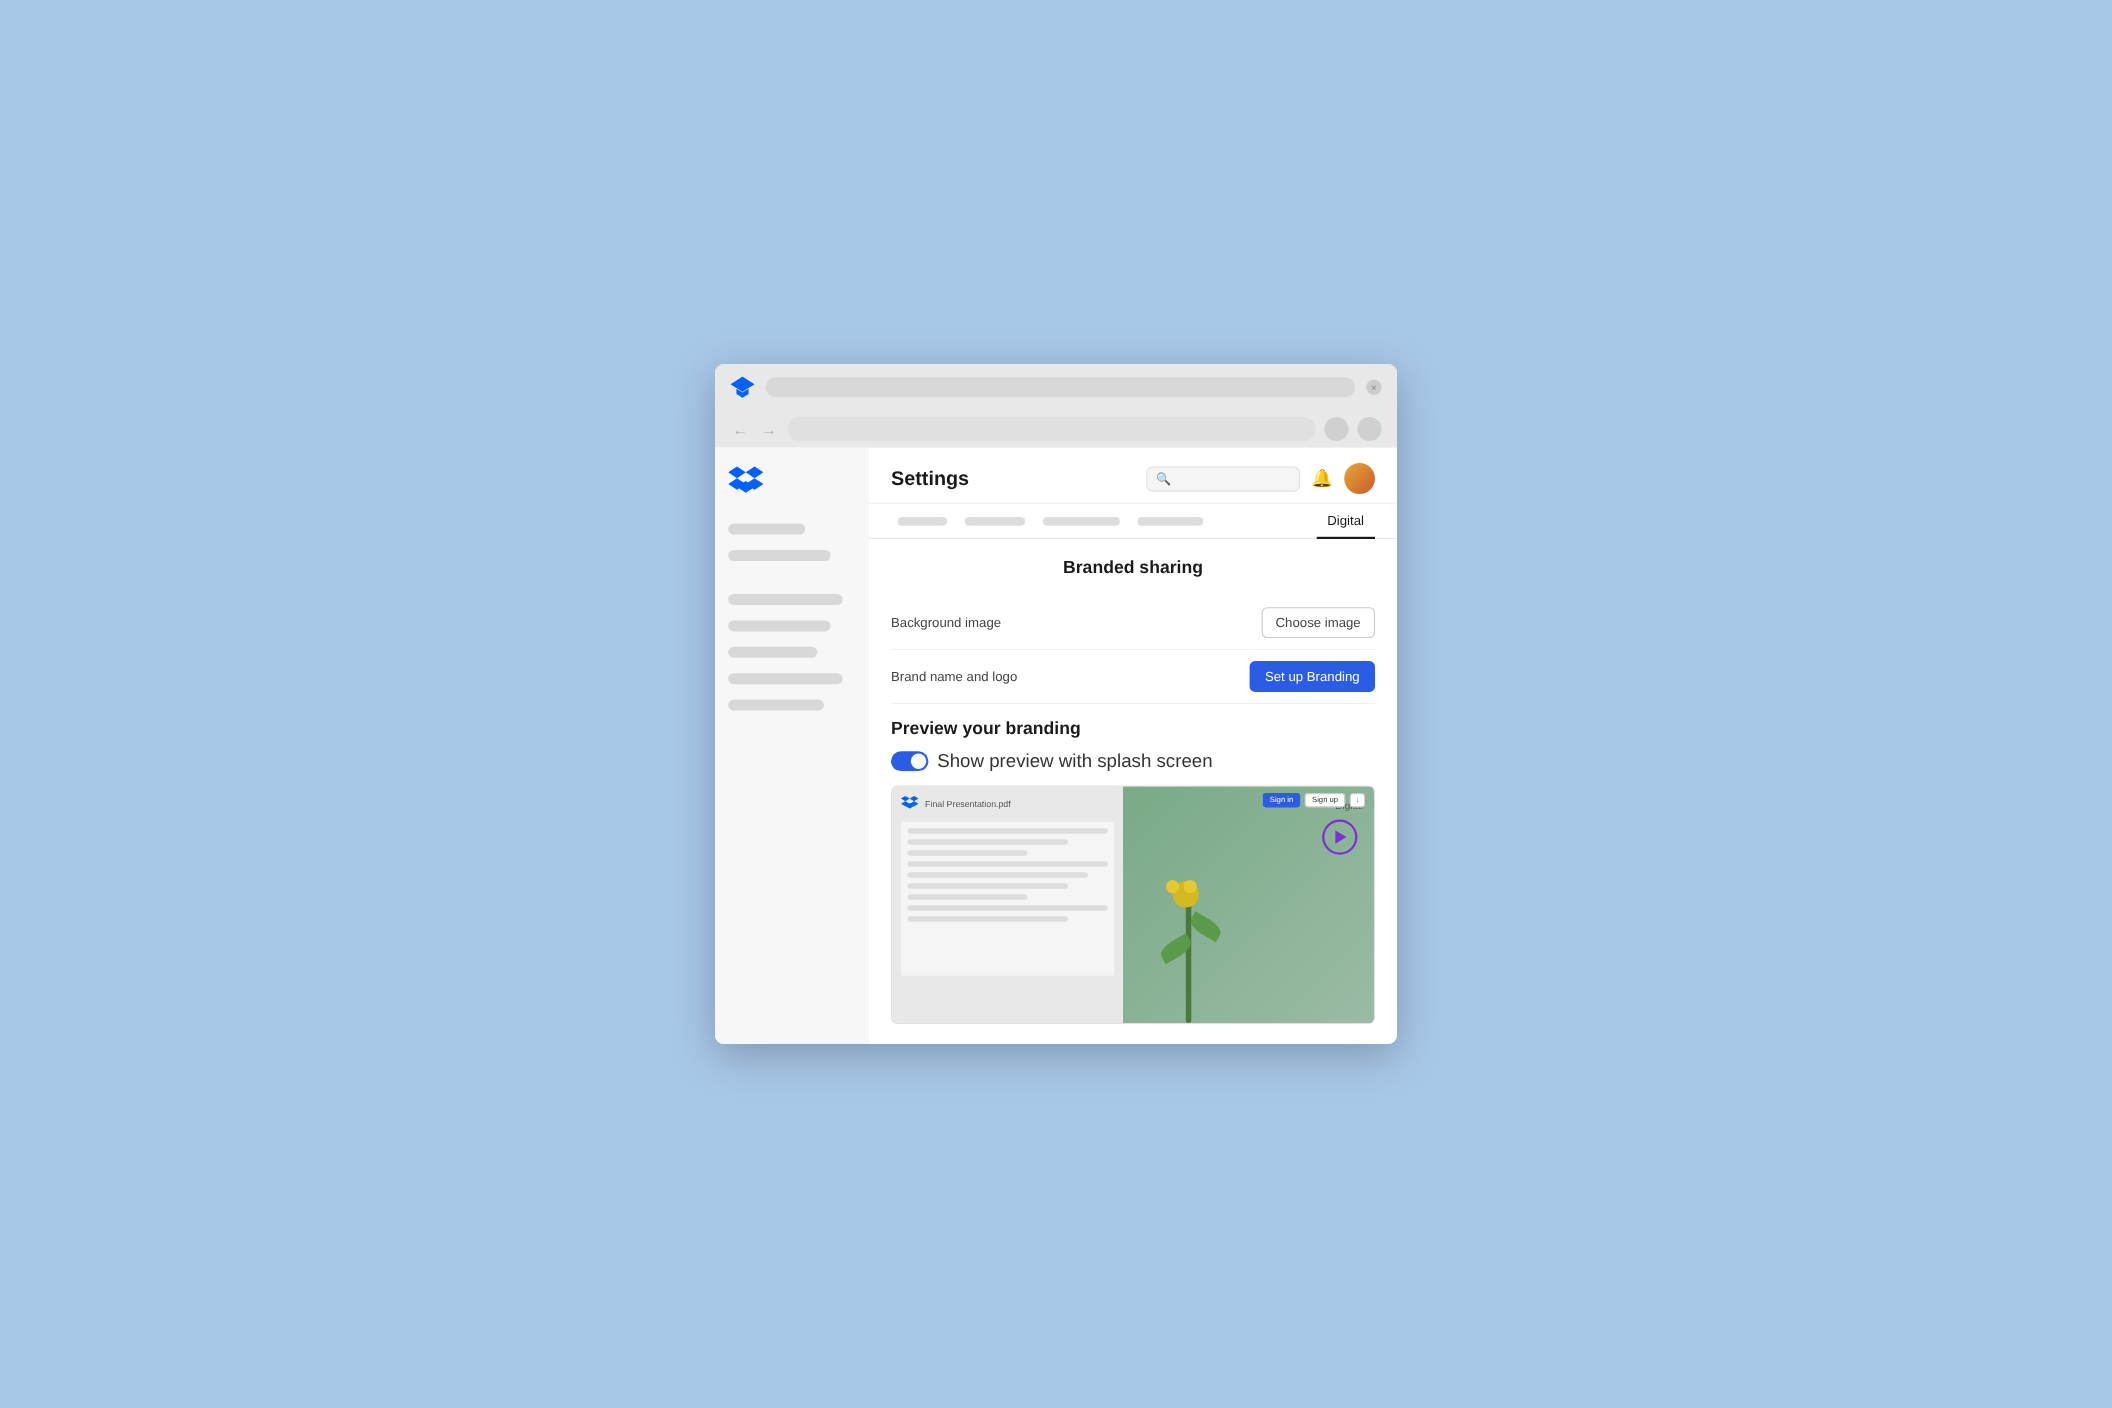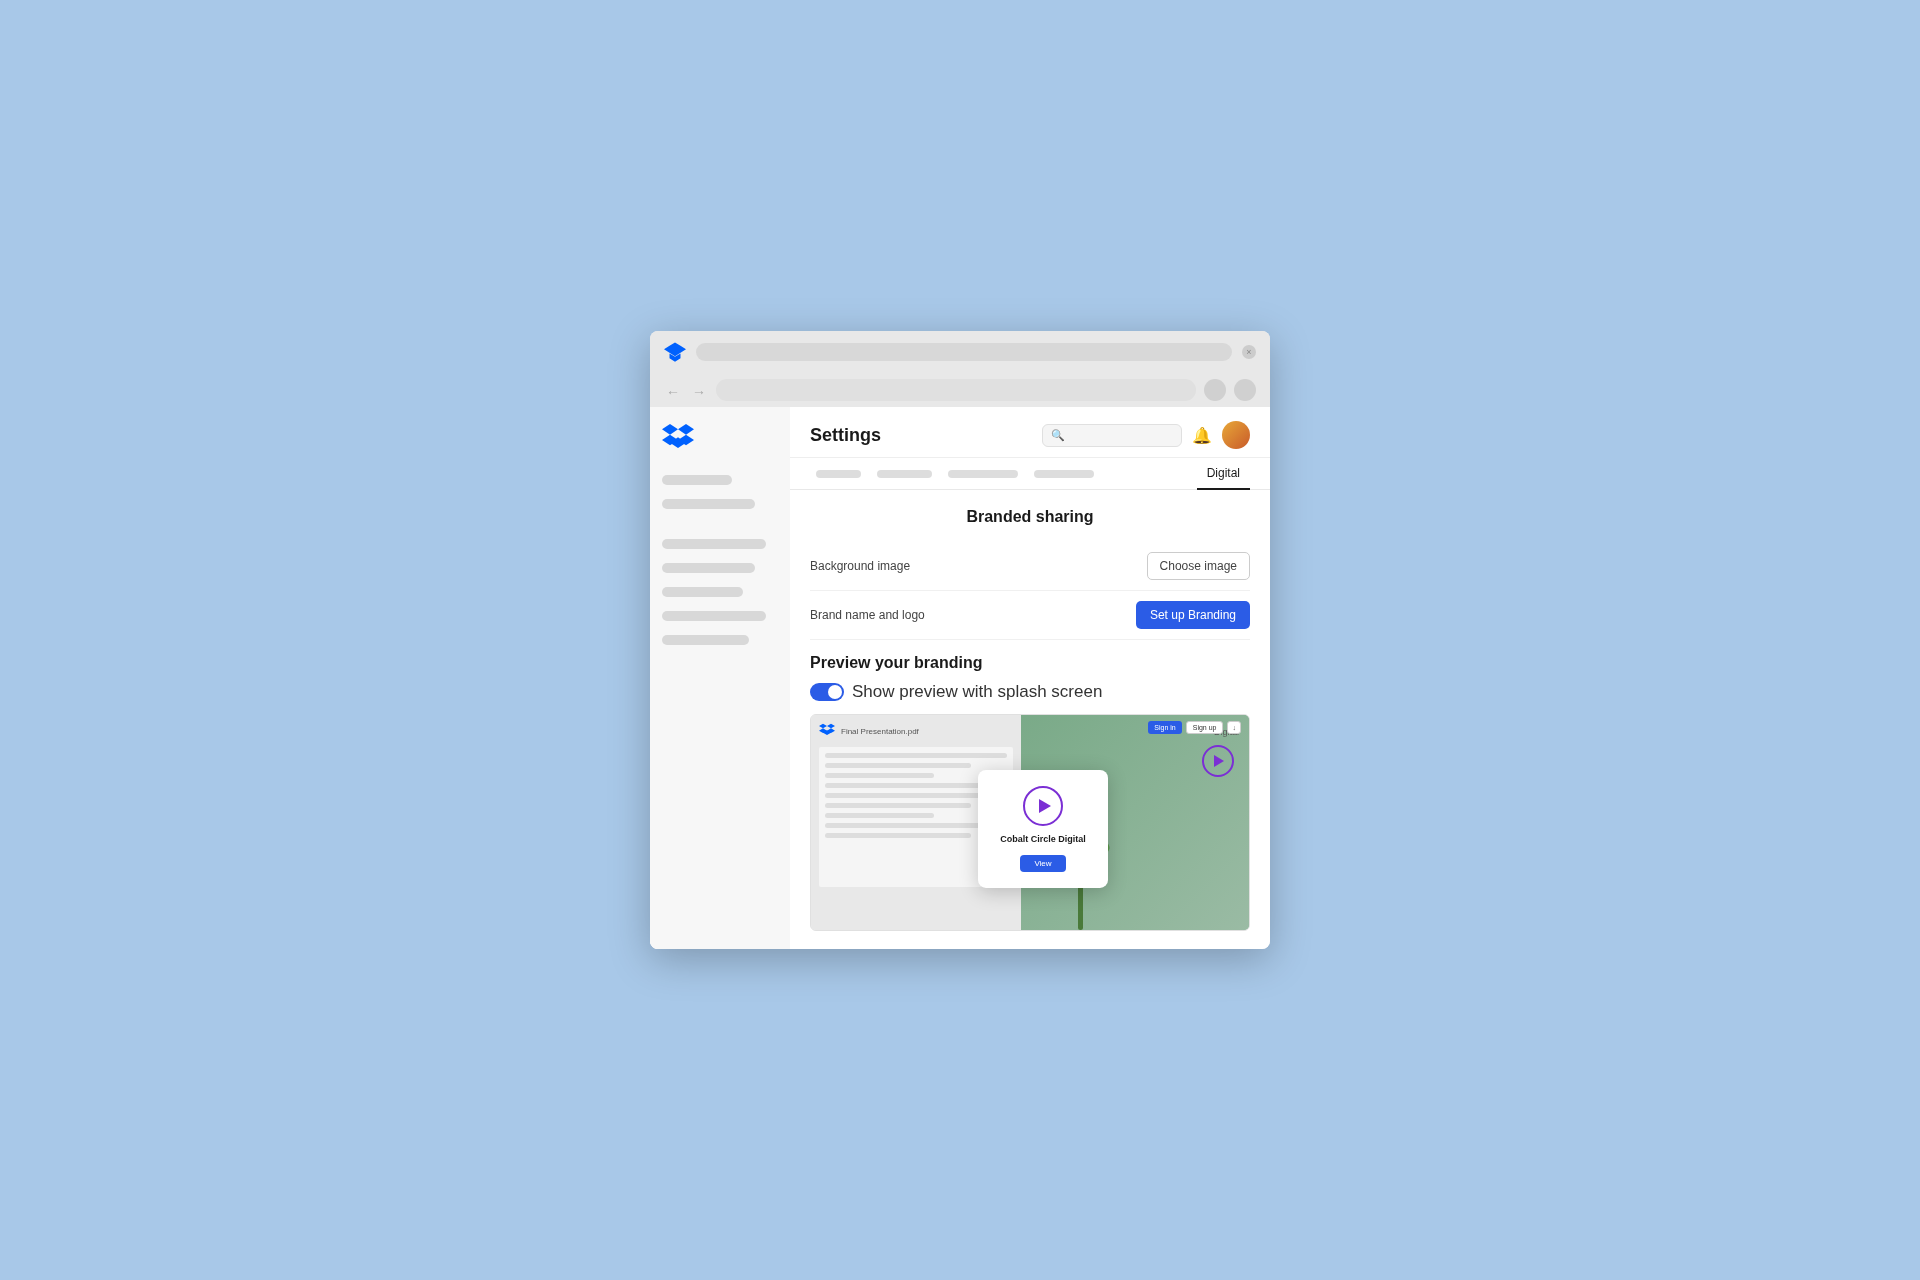--- a/index.html
+++ b/index.html
@@ -603,27 +603,20 @@
                   <button class="preview-top-btn icon-btn">↓</button>
                 </div>
 
                 <div style="position:absolute; top:30px; right:15px; z-index:6;">
                   <div style="width:32px; height:32px; border-radius:50%; border:2px solid #7b2fd4; display:flex; align-items:center; justify-content:center;">
                     <div style="width:0; height:0; border-left:10px solid #7b2fd4; border-top:6px solid transparent; border-bottom:6px solid transparent; margin-left:2px;"></div>
                   </div>
                 </div>
               </div>
 
-              <div class="modal-card">
-                <div class="modal-logo-circle">
-                  <div style="width:0; height:0; border-left:12px solid #7b2fd4; border-top:7px solid transparent; border-bottom:7px solid transparent; margin-left:3px;"></div>
-                </div>
-                <div class="modal-brand-name">Cobalt Circle Digital</div>
-                <button class="modal-view-btn">View</button>
-              </div>
 
             </div>
           </div>
 
         </div>
       </div>
     </div>
   </div>
 </div>
 

